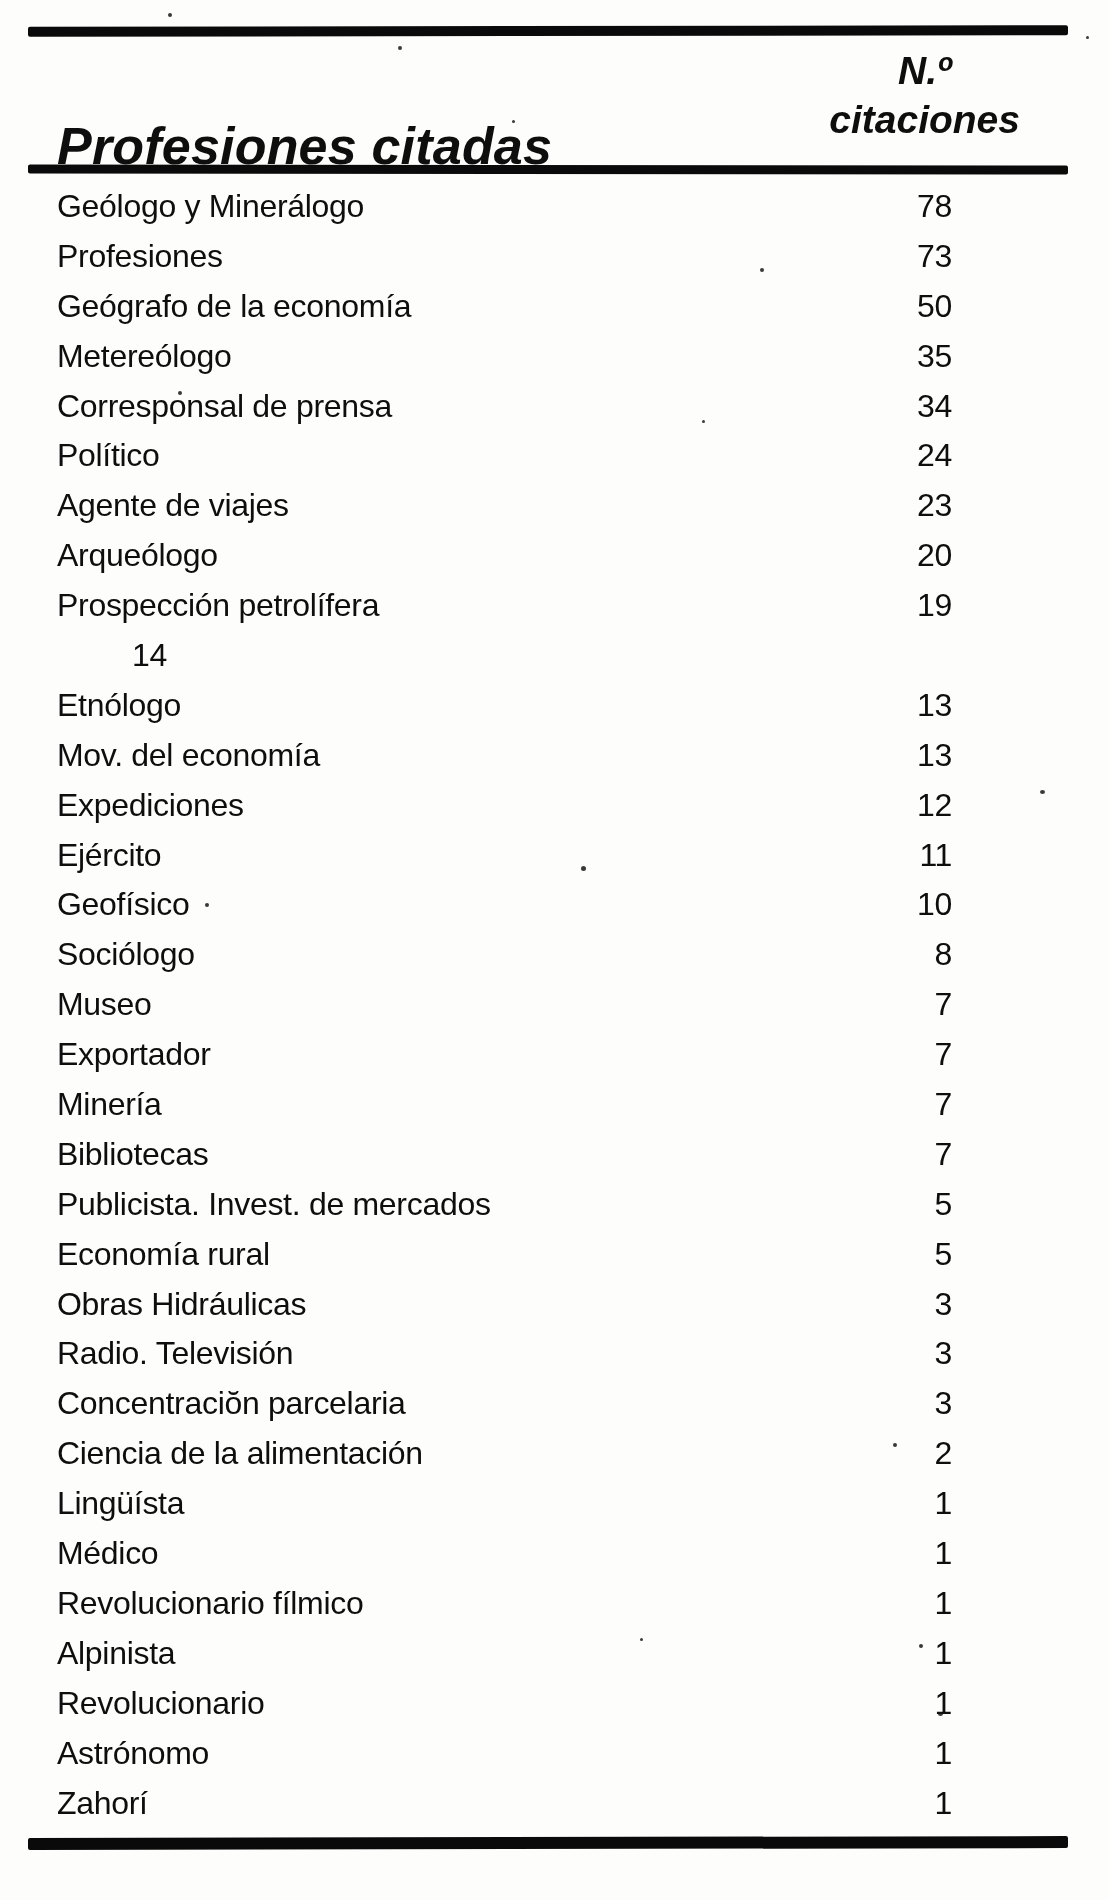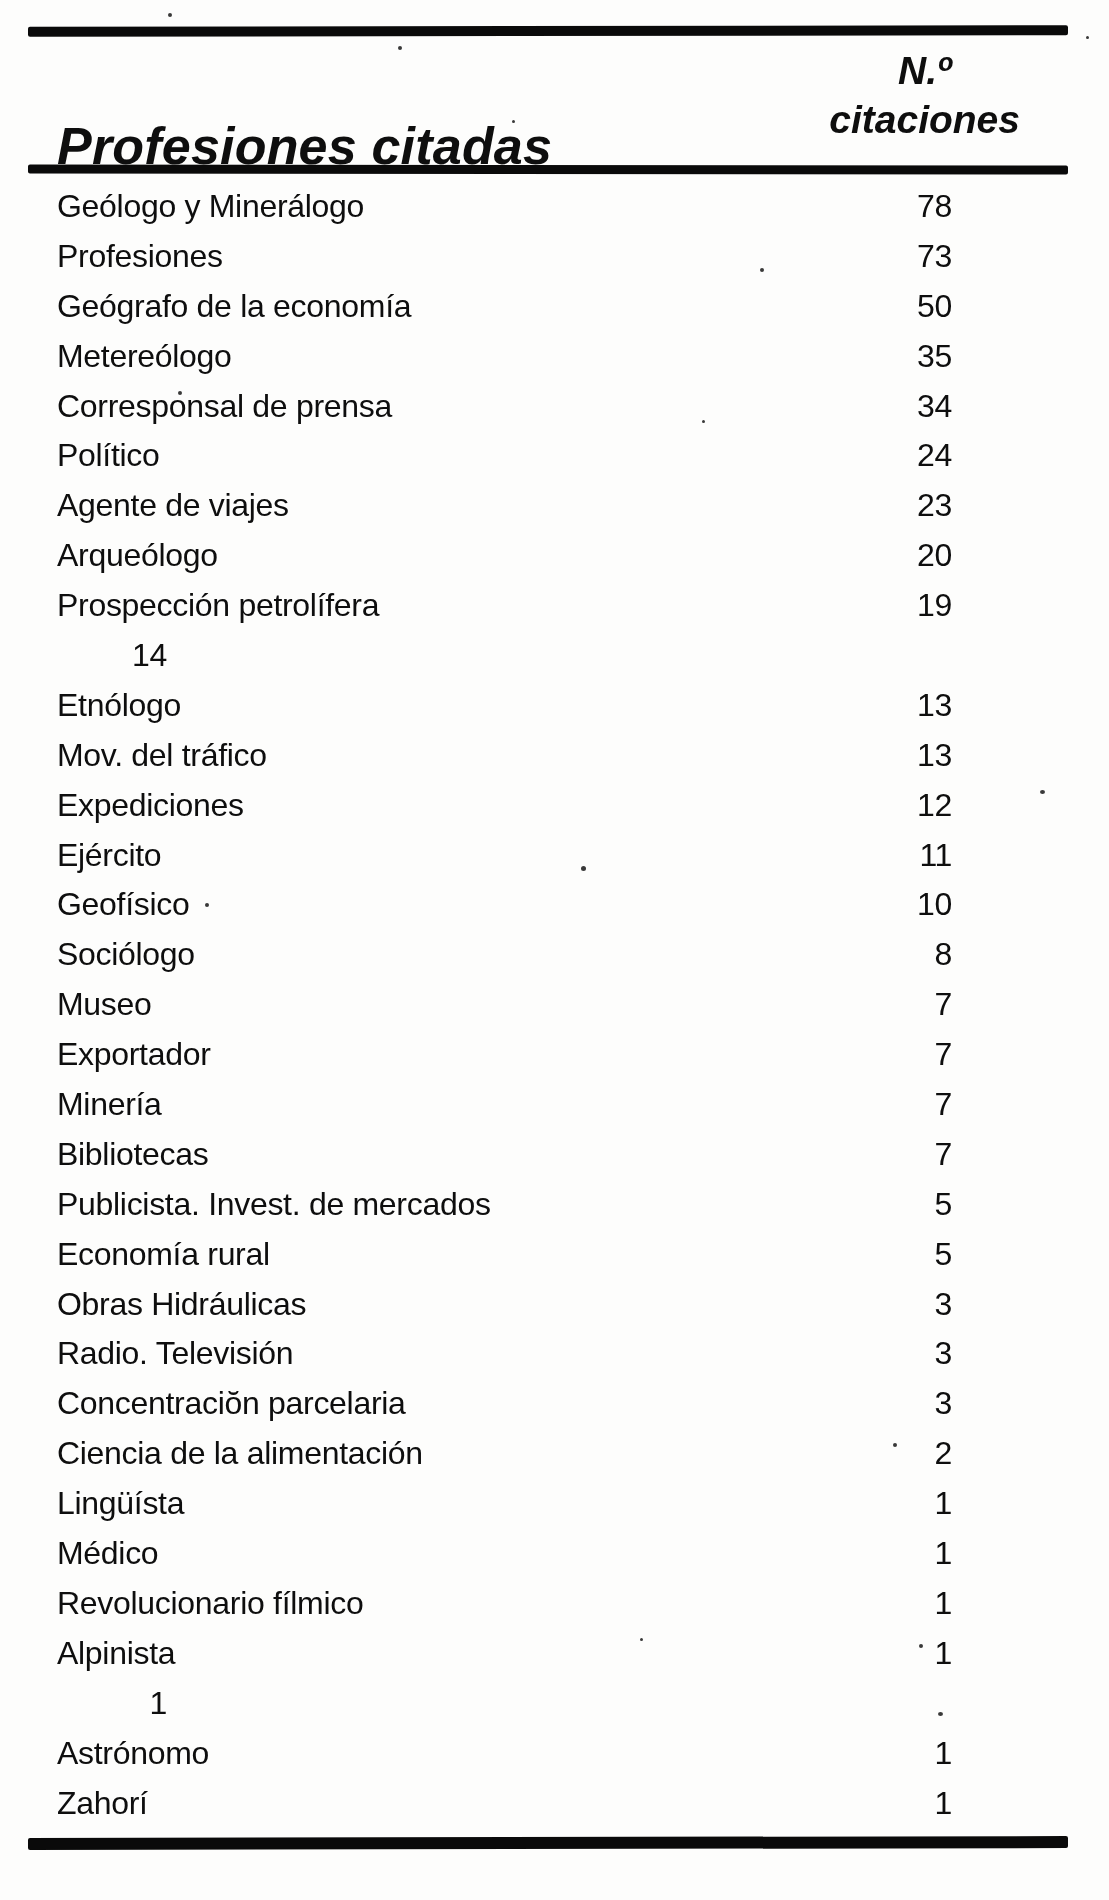--- a/index.html
+++ b/index.html
@@ -140,21 +140,21 @@
   <div class="row">
     <div class="cell-value">14</div>
   </div>
 
   <div class="row">
     <div class="cell-label">Etnólogo</div>
     <div class="cell-value">13</div>
   </div>
 
   <div class="row">
-    <div class="cell-label">Mov. del tráfico</div>
+    <div class="cell-label">Mov. del economía</div>
     <div class="cell-value">13</div>
   </div>
 
   <div class="row">
     <div class="cell-label">Expediciones</div>
     <div class="cell-value">12</div>
   </div>
 
   <div class="row">
     <div class="cell-label">Ejército</div>
@@ -235,20 +235,21 @@
     <div class="cell-label">Revolucionario fílmico</div>
     <div class="cell-value">1</div>
   </div>
 
   <div class="row">
     <div class="cell-label">Alpinista</div>
     <div class="cell-value">1</div>
   </div>
 
   <div class="row">
+    <div class="cell-label">Revolucionario</div>
     <div class="cell-value">1</div>
   </div>
 
   <div class="row">
     <div class="cell-label">Astrónomo</div>
     <div class="cell-value">1</div>
   </div>
 
   <div class="row">
     <div class="cell-label">Zahorí</div>

